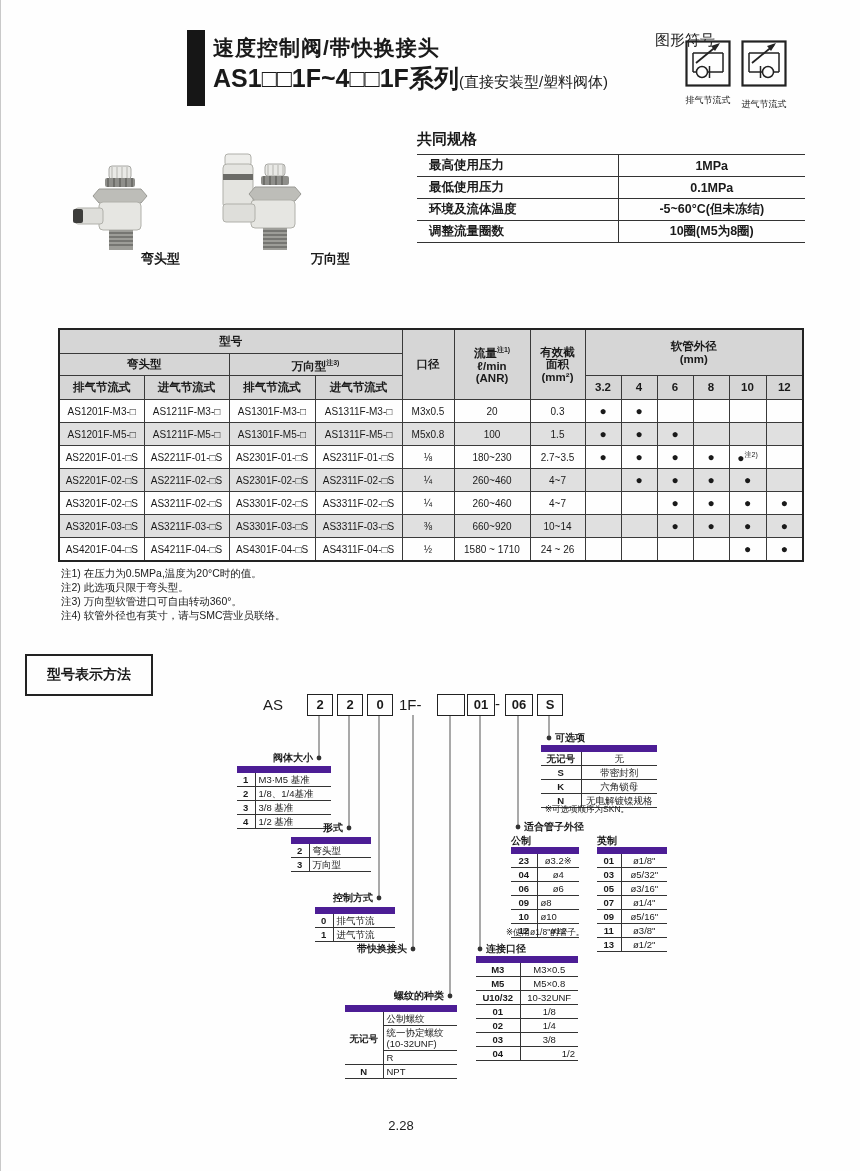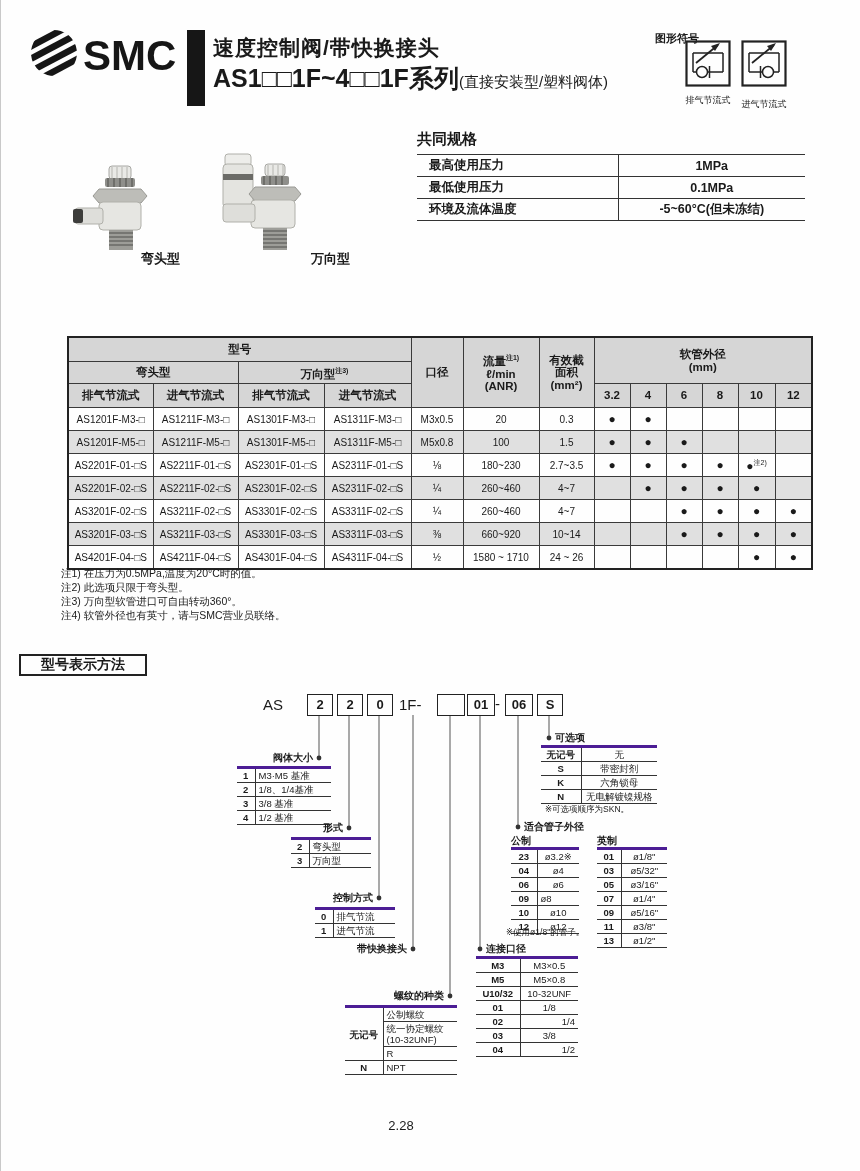--- a/index.html
+++ b/index.html
@@ -9,88 +9,72 @@
     border-left:1px solid #c9c9c9;border-right:1px solid #c9c9c9;
   }
   .abs{position:absolute;}
   
   .logo-wrap{left:26px;top:26px;display:flex;align-items:center;}
   .hdr-bar{left:186px;top:30px;width:18px;height:76px;background:#161616;}
   .title1{left:212px;top:34px;font-size:21px;font-weight:bold;letter-spacing:1px;}
   .title2{left:212px;top:62px;white-space:nowrap;}
   .title2 .big{font-size:25px;font-weight:bold;}
   .title2 .small{font-size:15px;font-weight:normal;}
-  .sym-label{left:630px;top:31px;font-size:11px;font-weight:bold;padding-left:24px;}
+  .sym-label{left:630px;top:31px;font-size:15px;font-weight:normal;padding-left:24px;}
   .sym-box1{left:684px;top:40px;}
   .sym-box2{left:740px;top:40px;}
   .sym-cap1{left:672px;top:94px;font-size:9px;width:70px;text-align:center;}
   .sym-cap2{left:728px;top:98px;font-size:9px;width:70px;text-align:center;}
   
   .prod1{left:68px;top:162px;}
   .prod2{left:202px;top:150px;}
   .prod-cap1{left:140px;top:250px;font-size:13px;font-weight:bold;}
   .prod-cap2{left:310px;top:250px;font-size:13px;font-weight:bold;}
   
   .spec-title{left:416px;top:130px;font-size:15px;font-weight:bold;}
   .spec-table{left:416px;top:154px;width:388px;border-collapse:collapse;table-layout:fixed;font-size:12.5px;}
   .spec-table td{border-top:1px solid #333;height:21px;padding:0 0 0 12px;font-weight:bold;}
   .spec-table tr:last-child td{border-bottom:1px solid #333;}
   .spec-table td.sv{border-left:1px solid #333;text-align:center;padding:0;}
   
-  .model-table{left:57px;top:336px;width:744px;border-collapse:collapse;table-layout:fixed;
-    border:2px solid #222;font-size:10px;margin-left:9px;}
+  .model-table{left:57px;top:328px;width:744px;border-collapse:collapse;table-layout:fixed;
+    border:2px solid #222;font-size:10px;}
   .model-table th,.model-table td{border:1px solid #3a3a3a;text-align:center;padding:0;overflow:hidden;}
   .model-table th{background:#d6d6d6;font-size:11.5px;font-weight:bold;line-height:12.5px;}
   .model-table thead tr:nth-child(1) th{height:23px;}
   .model-table thead tr:nth-child(2) th{height:21px;}
   .model-table thead tr:nth-child(3) th{height:23px;}
   .model-table tbody td{height:22px;font-size:10px;white-space:nowrap;}
   .model-table tbody tr.alt td{background:#e0e0e0;}
   .model-table td.dot{font-size:12px;}
   .model-table sup{font-size:7px;}
   sup.tnote{font-size:7px;vertical-align:super;}
   
   .notes{left:60px;top:566px;font-size:10.5px;line-height:14px;}
   
-  .desig-box{left:18px;top:654px;border:2px solid #222;padding:0 20px;font-size:14px;font-weight:bold;}
+  .desig-box{left:24px;top:654px;border:2px solid #222;padding:10px 20px;font-size:14px;font-weight:bold;}
   .diagram{left:0;top:688px;width:860px;height:400px;}
   .diagram svg.lines{position:absolute;left:0;top:0;pointer-events:none;}
   .code-txt{position:absolute;font-size:15px;}
   .code-box{position:absolute;width:24px;height:20px;border:1px solid #222;text-align:center;
     font-size:13px;font-weight:bold;line-height:20px;}
   .dlabel{position:absolute;font-size:10px;font-weight:bold;white-space:nowrap;}
   .dlabel.r{text-align:right;}
   .mini{position:absolute;border-collapse:collapse;font-size:9.5px;line-height:11px;table-layout:fixed;}
   .mini td{border-bottom:1px solid #333;padding:1px 3px;}
-  .mini tr:first-child td{border-top:3px solid #4c1d95;}
+  .mini tr:first-child td{border-top:7px solid #4c1d95;}
   .mini td.c1{border-right:1px solid #333;text-align:center;font-weight:bold;white-space:nowrap;}
   .mini-note{position:absolute;font-size:8.5px;white-space:nowrap;}
   .page-num{left:0;top:1118px;width:800px;text-align:center;font-size:13px;}
 </style>
 </head>
 <body>
 
 <div class="page">
 
-  <div class="abs logo-wrap">
-    <svg width="158" height="54" viewBox="0 0 158 54">
-      <defs>
-          <clipPath id="lc">
-            <circle cx="27" cy="27" r="23"></circle>
-          </clipPath>
-        </defs>
-      <g clip-path="url(#lc)" transform="rotate(-28 27 27)">
-        <rect x="-8" y="7" width="74" height="6.5" fill="#161616"></rect>
-        <rect x="-8" y="18" width="74" height="6.5" fill="#161616"></rect>
-        <rect x="-8" y="29" width="74" height="6.5" fill="#161616"></rect>
-        <rect x="-8" y="40" width="74" height="6.5" fill="#161616"></rect>
-      </g>
-      <text x="56" y="44" font-size="42" font-weight="bold" fill="#161616" font-family="Liberation Sans, sans-serif">SMC</text>
-    </svg>
-  </div>
   <div class="abs hdr-bar"></div>
   <div class="abs title1">速度控制阀/带快换接头</div>
   <div class="abs title2">
     <span class="big">AS1□□1F~4□□1F系列</span><span class="small">(直接安装型/塑料阀体)</span>
   </div>
 
   <div class="abs sym-label">图形符号</div>
   <div class="abs sym-box1">
     <svg width="46" height="47" viewBox="0 0 46 47">
       <rect x="1.5" y="1.5" width="43" height="44" fill="none" stroke="#222" stroke-width="2.2"></rect>
@@ -158,20 +142,24 @@
       <td>最高使用压力</td>
       <td class="sv">1MPa</td>
         </tr>
     <tr>
       <td>最低使用压力</td>
       <td class="sv">0.1MPa</td>
         </tr>
     <tr>
       <td>环境及流体温度</td>
       <td class="sv">-5~60°C(但未冻结)</td>
+        </tr>
+    <tr>
+      <td>调整流量圈数</td>
+      <td class="sv">10圈(M5为8圈)</td>
         </tr>
   </tbody>
     </table>
 
   <table class="abs model-table">
     <colgroup>
       <col style="width:85px">
         <col style="width:85px">
         <col style="width:86px">
         <col style="width:87px">
@@ -508,21 +496,21 @@
       <tr>
             <td class="c1">06</td>
             <td style="text-align:center">ø6</td>
           </tr>
       <tr>
             <td class="c1">09</td>
             <td style="text-align:left">ø8</td>
           </tr>
       <tr>
             <td class="c1">10</td>
-            <td style="text-align:center">ø10</td>
+            <td style="text-align:left">ø10</td>
           </tr>
       <tr>
             <td class="c1">12</td>
             <td style="text-align:center">ø12</td>
           </tr>
     </tbody>
       </table>
     <div class="mini-note" style="left:505px;top:239px;">※使用ø1/8"的管子。</div>
     <div class="dlabel" style="left:596px;top:146px;">英制</div>
     <table class="mini" style="left:596px;top:159px;">
@@ -580,21 +568,21 @@
       <tr>
             <td class="c1">U10/32</td>
             <td style="text-align:center">10-32UNF</td>
           </tr>
       <tr>
             <td class="c1">01</td>
             <td style="text-align:center">1/8</td>
           </tr>
       <tr>
             <td class="c1">02</td>
-            <td style="text-align:right">1/4</td>
+            <td style="text-align:center">1/4</td>
           </tr>
       <tr>
             <td class="c1">03</td>
             <td style="text-align:center">3/8</td>
           </tr>
       <tr>
             <td class="c1">04</td>
             <td style="text-align:right">1/2</td>
           </tr>
     </tbody>

